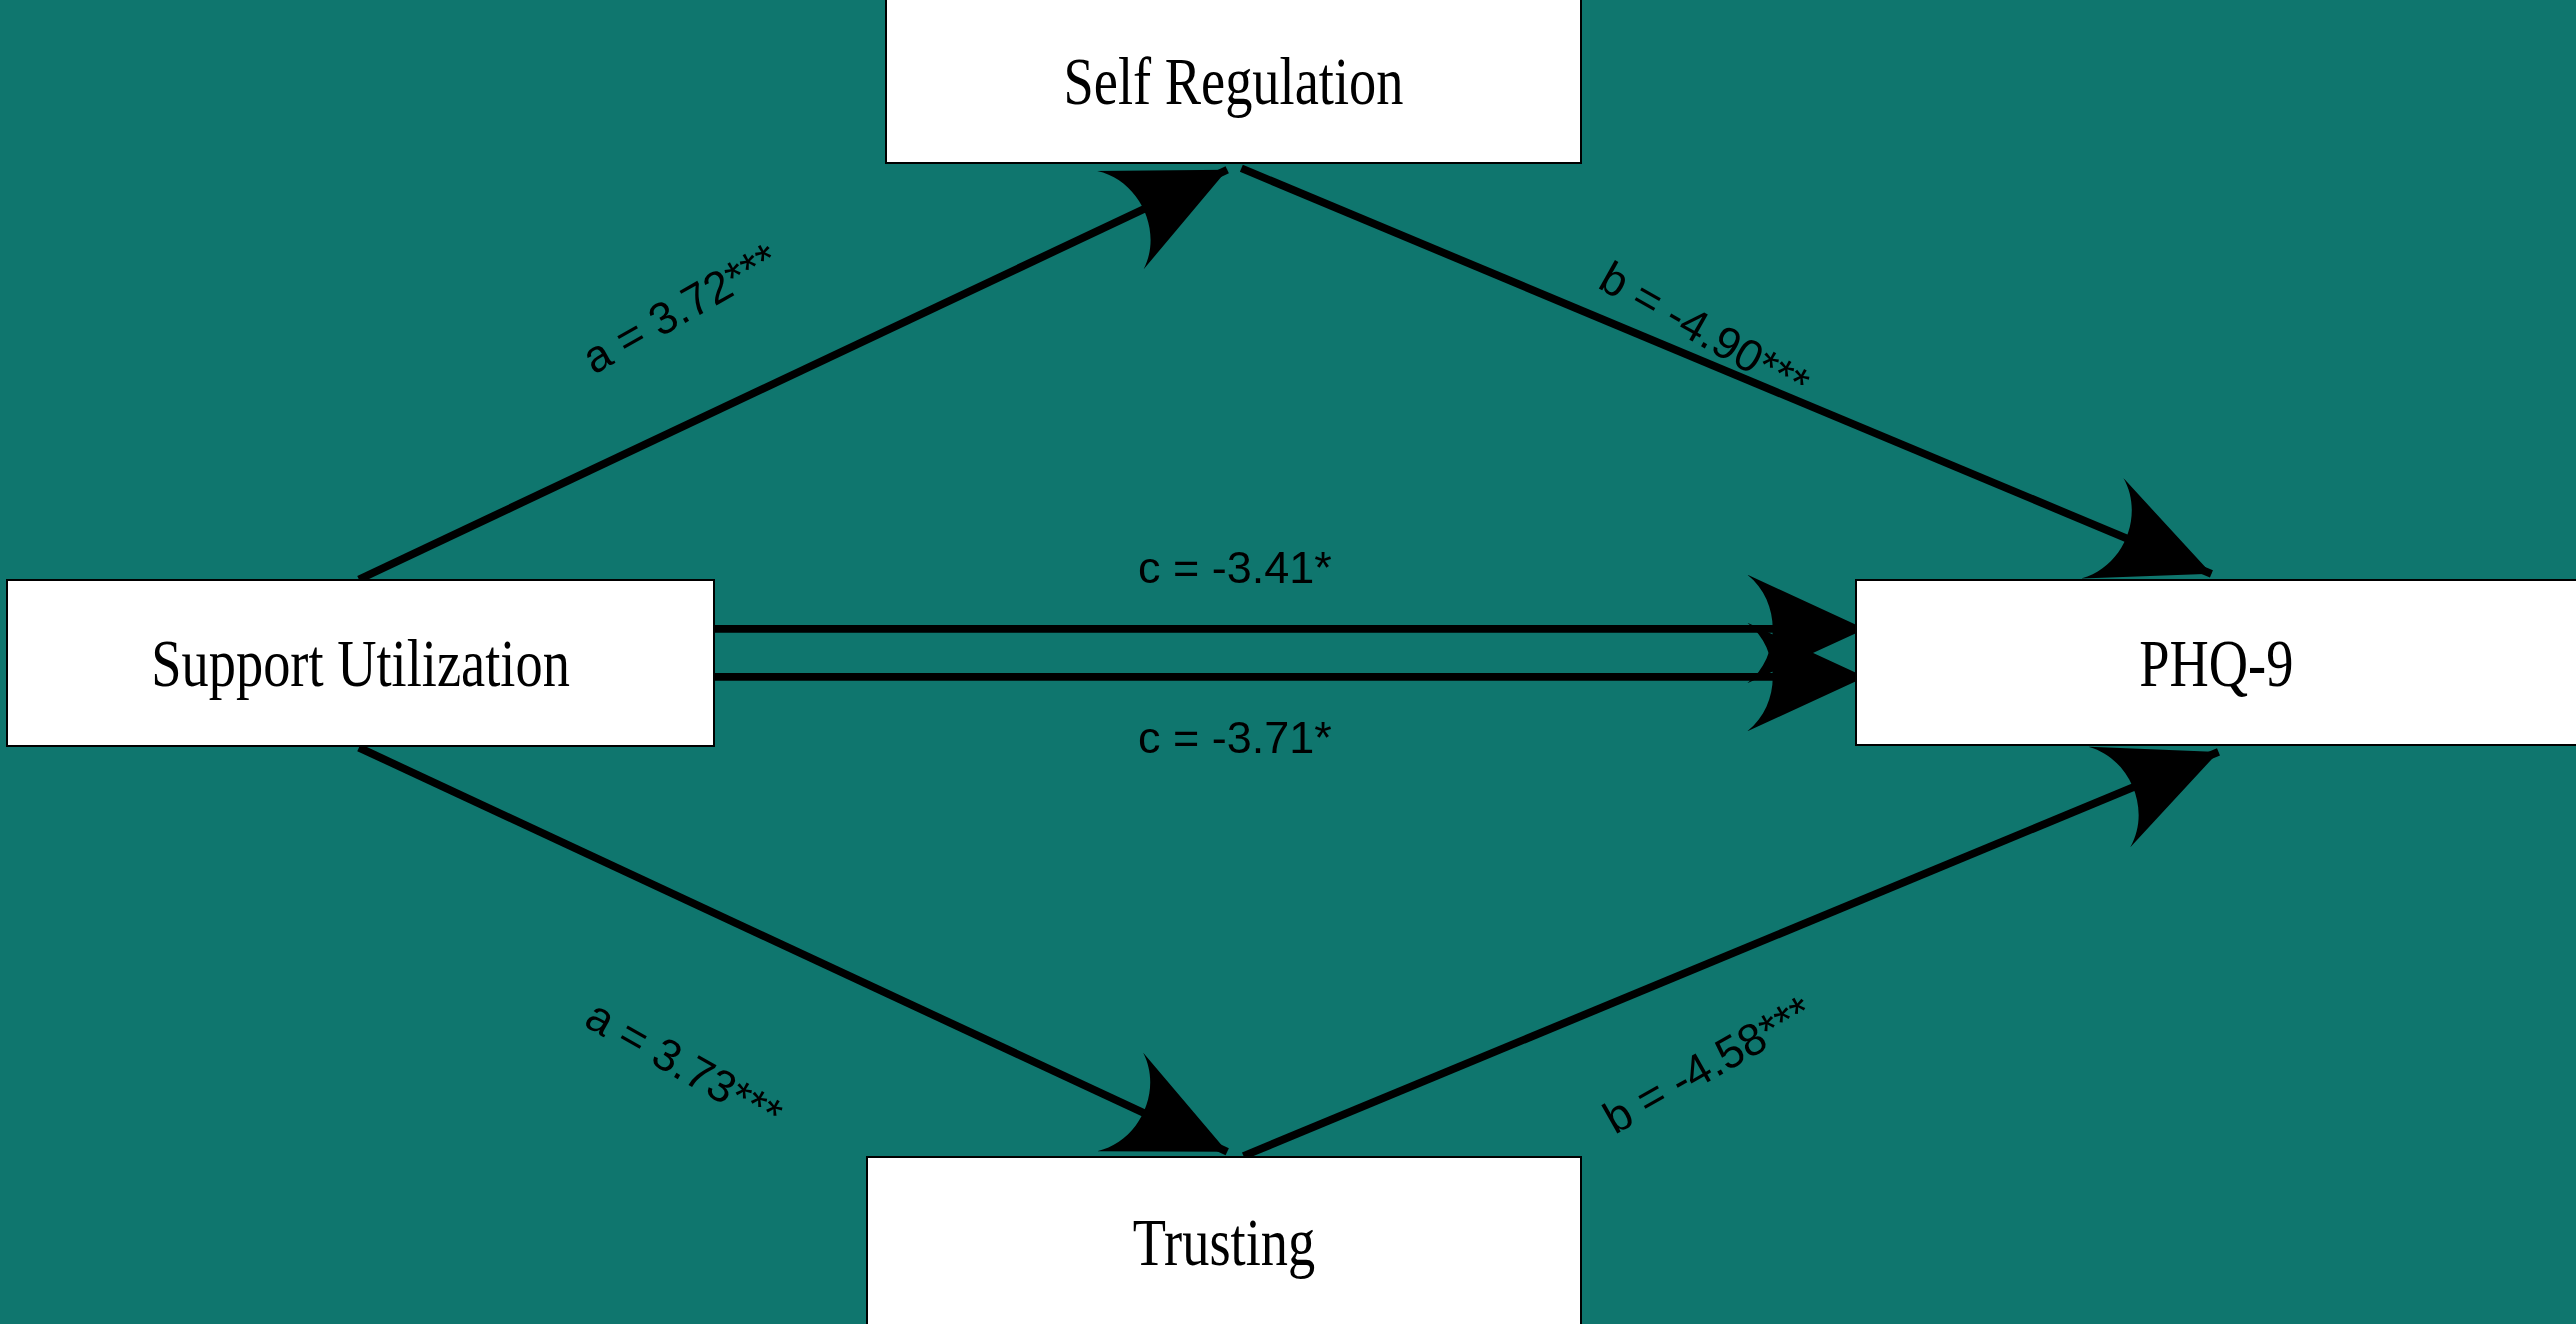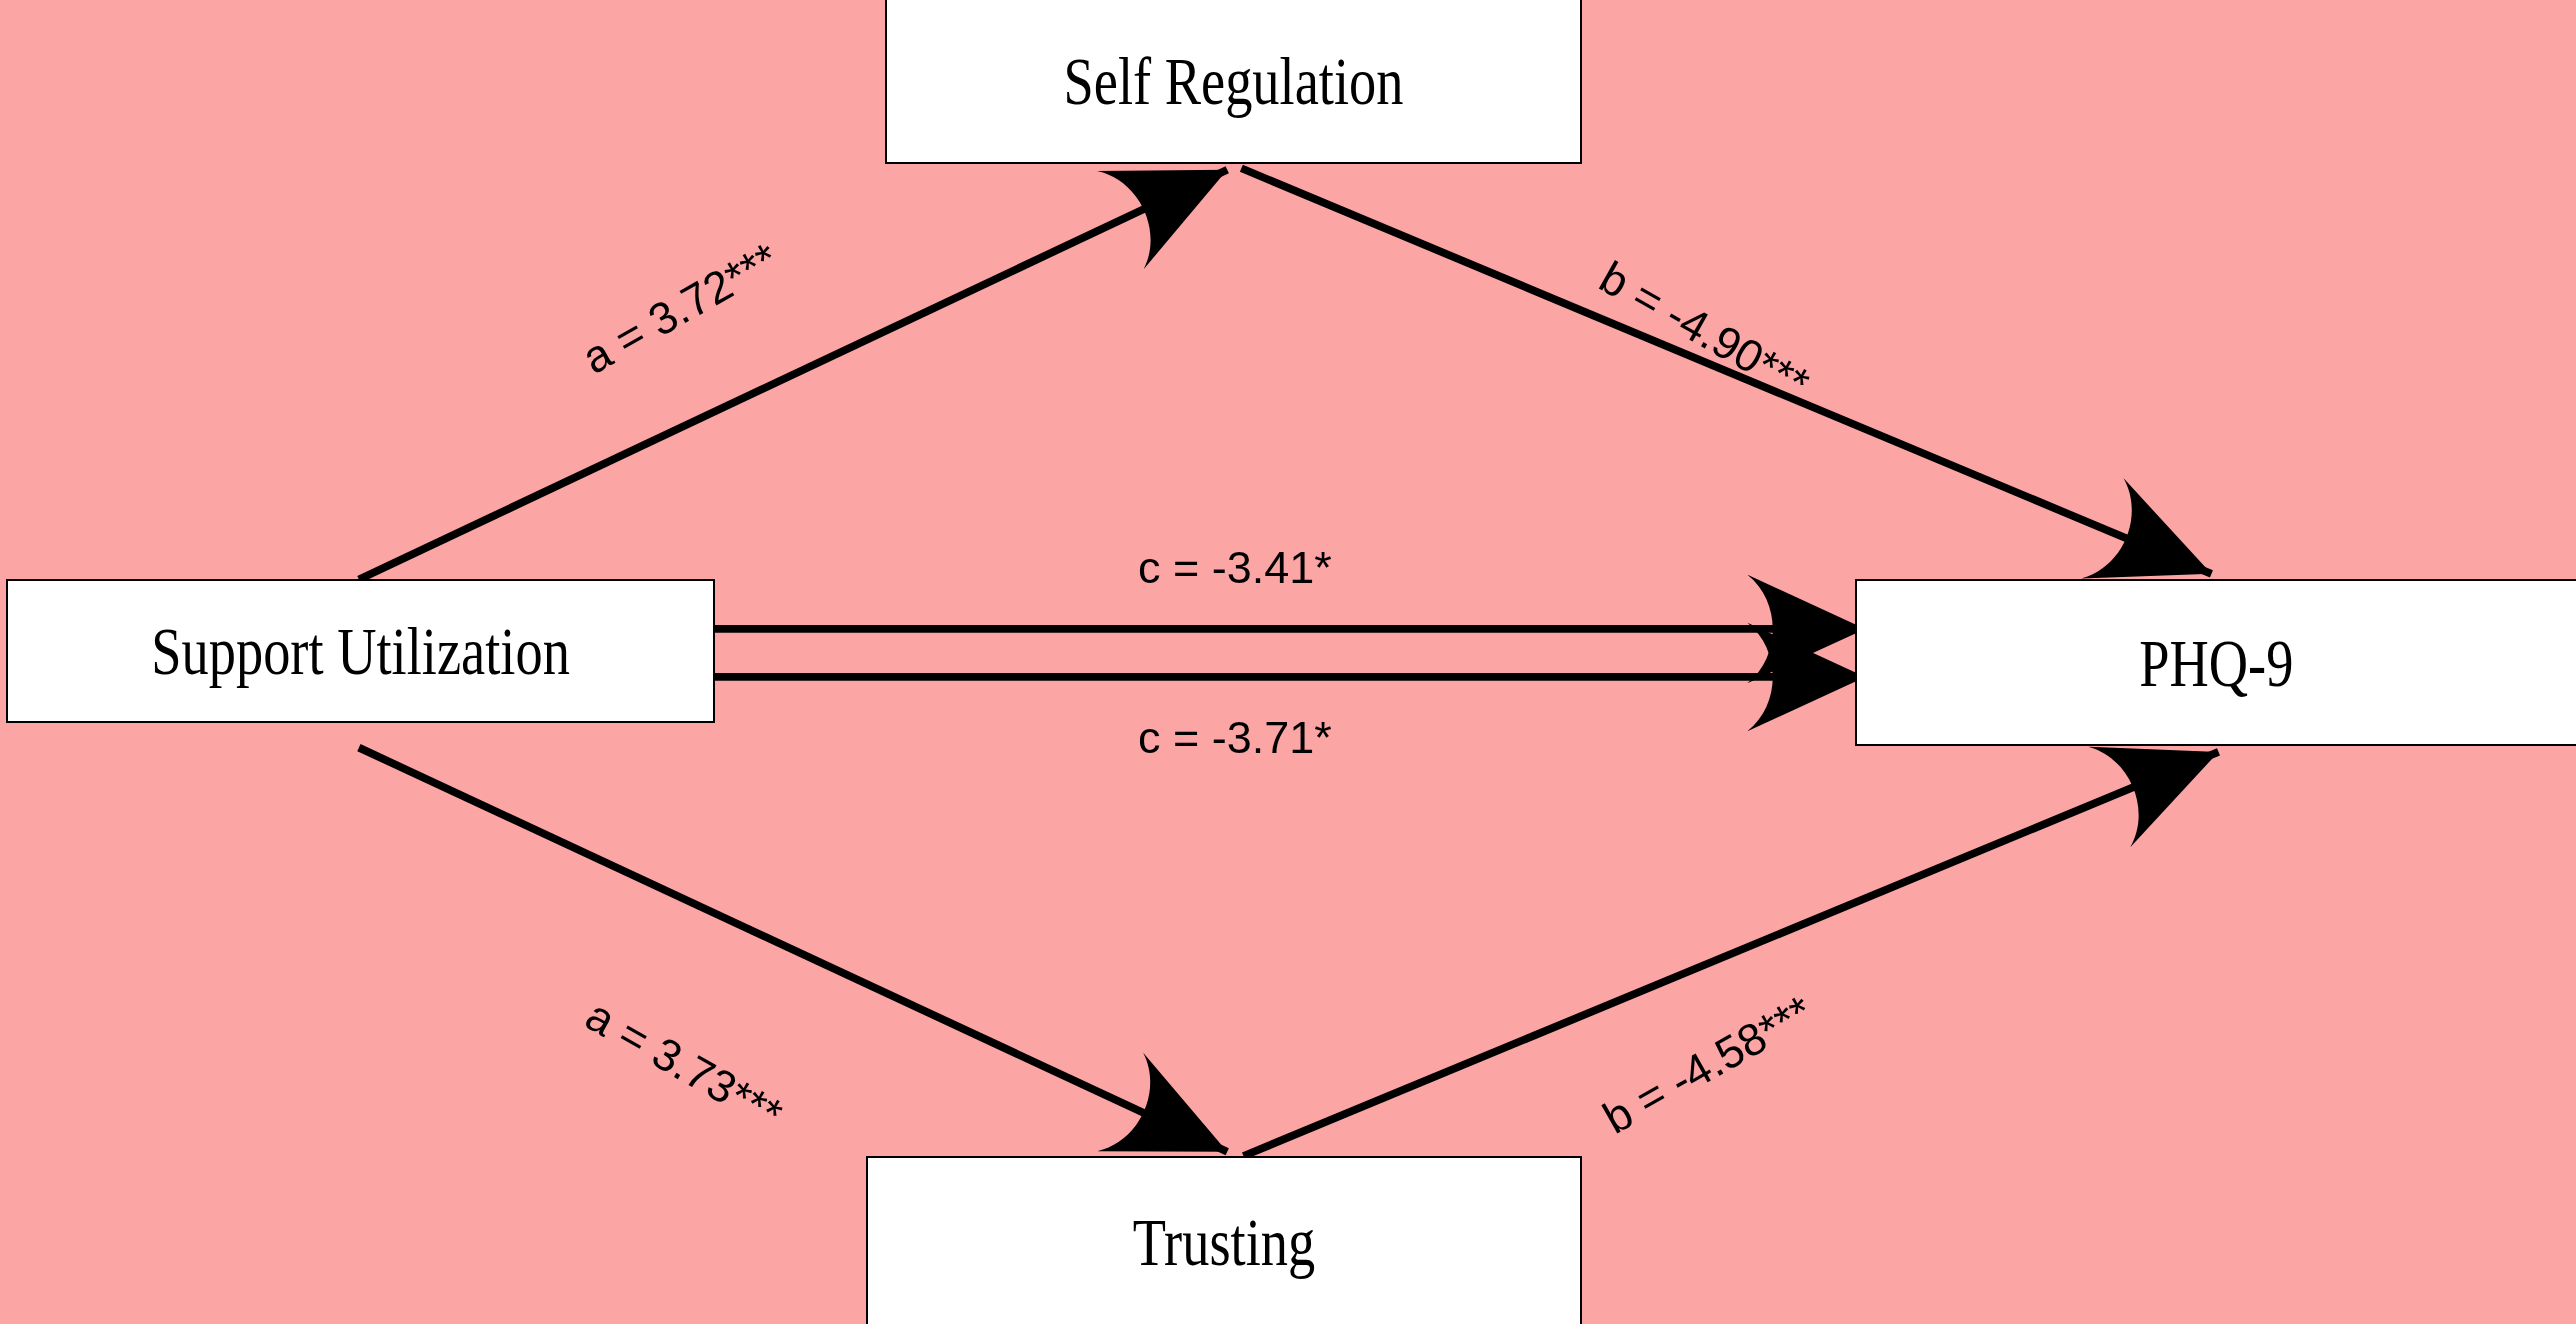--- a/index.html
+++ b/index.html
@@ -5,21 +5,21 @@
 <style>
   html, body {
     margin: 0;
     padding: 0;
     background: #ffffff;
   }
   #canvas {
     position: relative;
     width: 2576px;
     height: 1325px;
-    background: #fca5a5;
+    background: #0f766e;
     overflow: hidden;
     font-family: "Liberation Serif", serif;
   }
   .node-box {
     position: absolute;
     box-sizing: border-box;
     background: #ffffff;
     border: 2.1px solid #000000;
     display: flex;
     align-items: center;
@@ -34,21 +34,21 @@
     white-space: nowrap;
     transform: scaleX(0.80);
     transform-origin: center center;
     letter-spacing: 0px;
   }
   
   #box-self-regulation {
     left: 885px; top: -2.1px; width: 697px; height: 166px;
   }
   #box-support-utilization {
-    left: 5.7px; top: 579px; width: 709px; height: 144px;
+    left: 5.7px; top: 579px; width: 709px; height: 168px;
   }
   #box-phq9 {
     left: 1855px; top: 579px; width: 723px; height: 167px;
   }
   #box-trusting {
     left: 866px; top: 1156px; width: 716px; height: 171px;
   }
 
   svg#edges {
     position: absolute;

